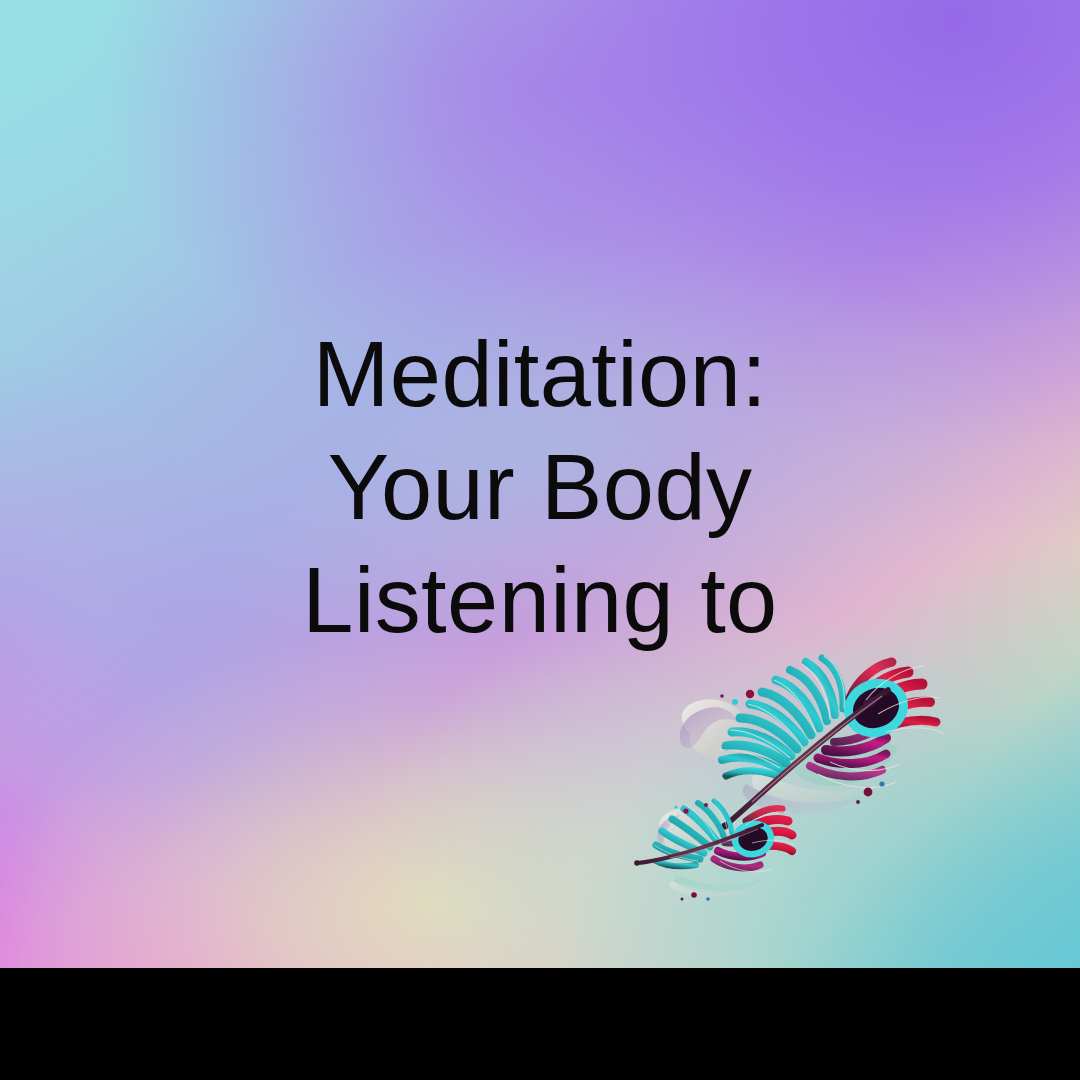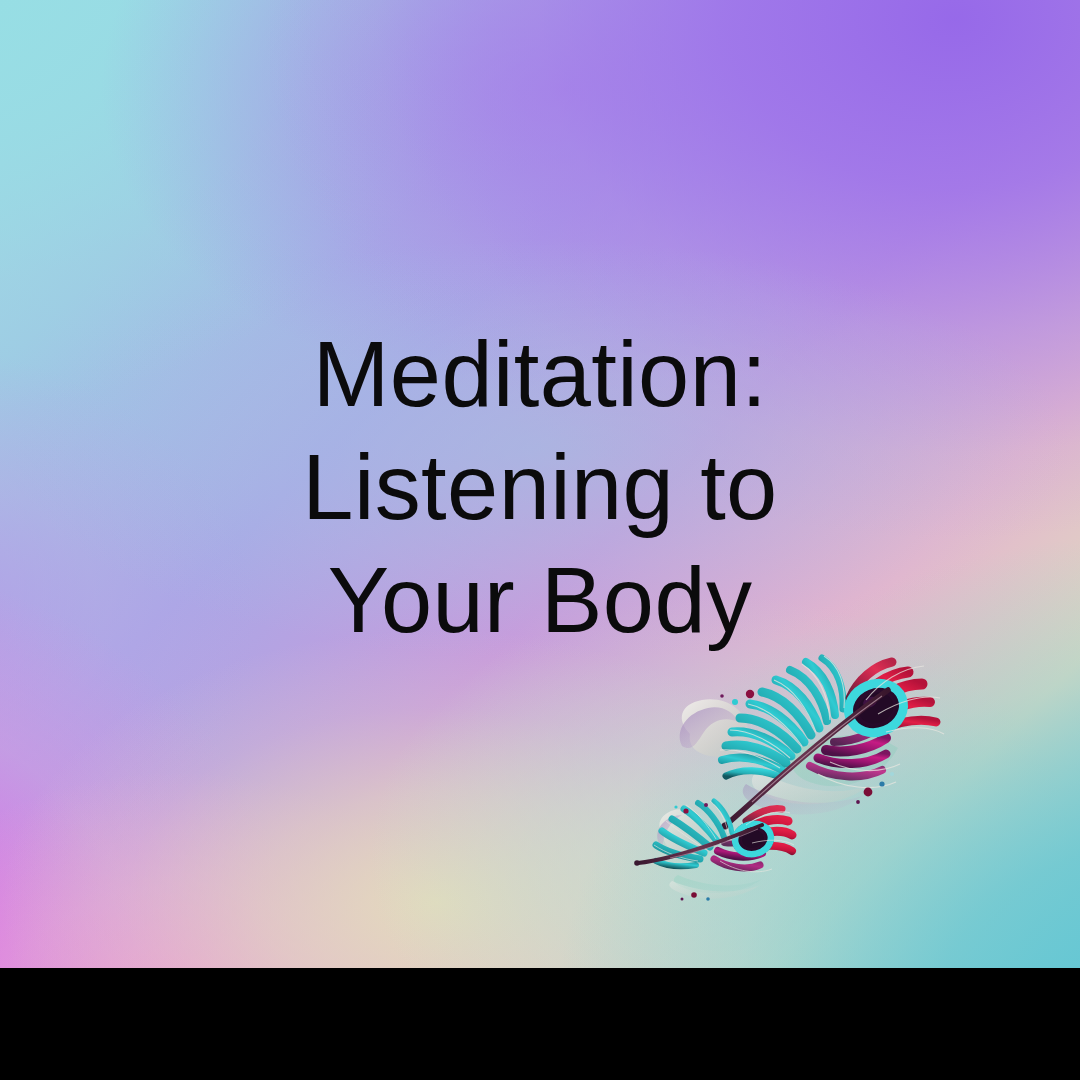--- a/index.html
+++ b/index.html
@@ -153,22 +153,22 @@
   <div class="bg-layer mesh-lavender"></div>
   <div class="bg-layer mesh-blue"></div>
   <div class="bg-layer mesh-orchid"></div>
   <div class="bg-layer mesh-pink"></div>
   <div class="bg-layer mesh-cream"></div>
   <div class="bg-layer mesh-mint"></div>
   <div class="bg-layer mesh-teal-br"></div>
 
   <div class="title-block">
     <span class="title-line">Meditation:</span>
+    <span class="title-line">Your Body</span>
     <span class="title-line">Listening to</span>
-    <span class="title-line">Your Body</span>
   </div>
 
   <div class="feather-group feather-large">
     <svg viewBox="0 0 320 200" xmlns="http://www.w3.org/2000/svg">
       <defs>
         <linearGradient id="lgTeal" x1="0" y1="1" x2="1" y2="0">
           <stop offset="0%" stop-color="#176E74"></stop>
           <stop offset="28%" stop-color="#1E9FA8"></stop>
           <stop offset="58%" stop-color="#2FCBD2"></stop>
           <stop offset="100%" stop-color="#1C8C93"></stop>

